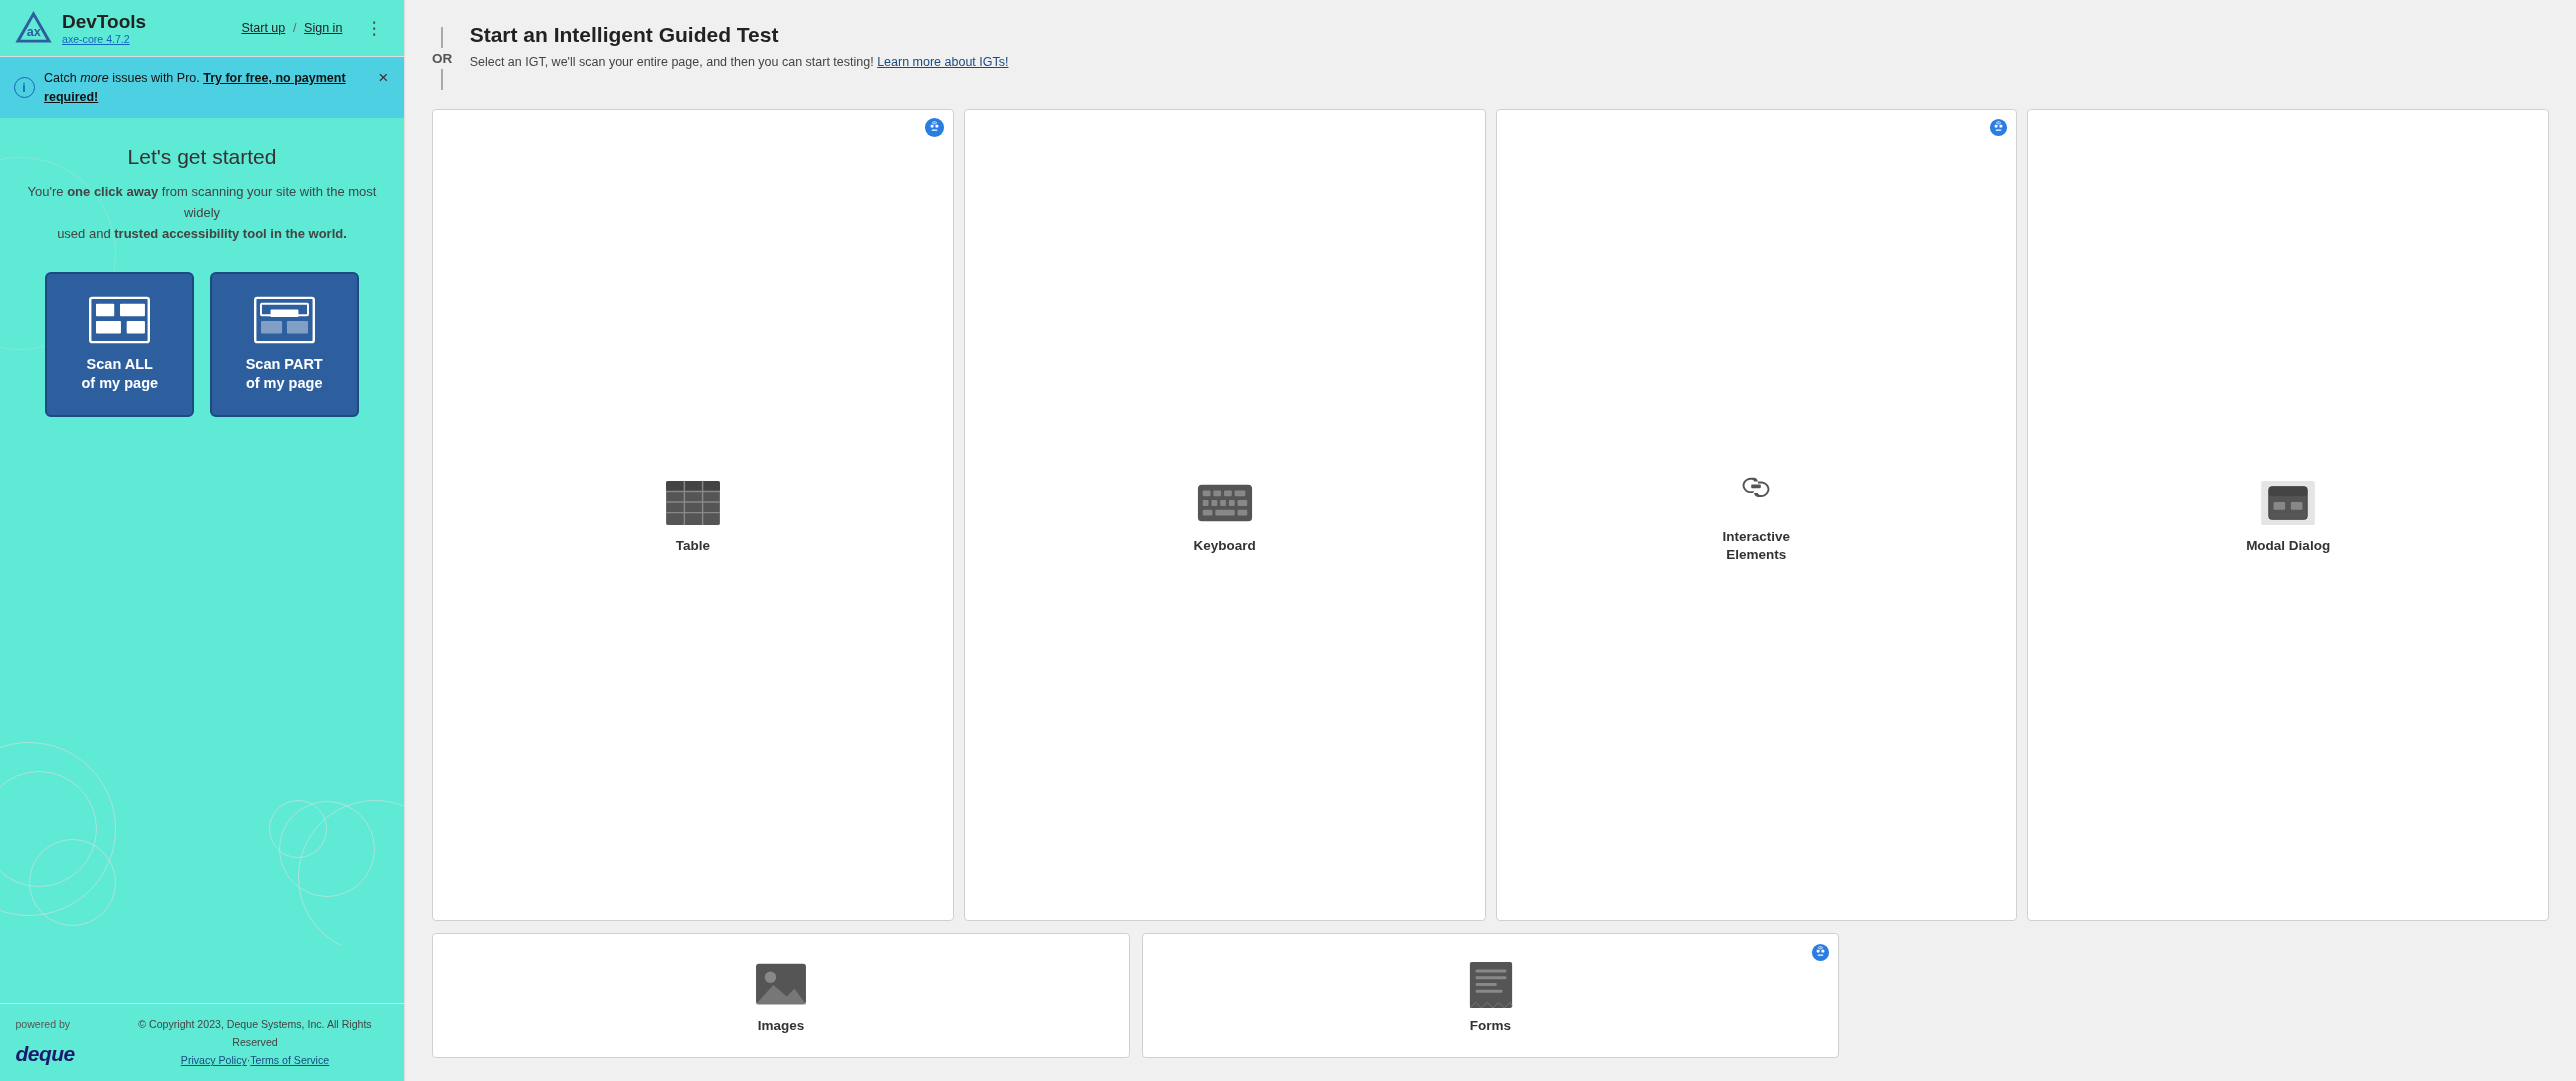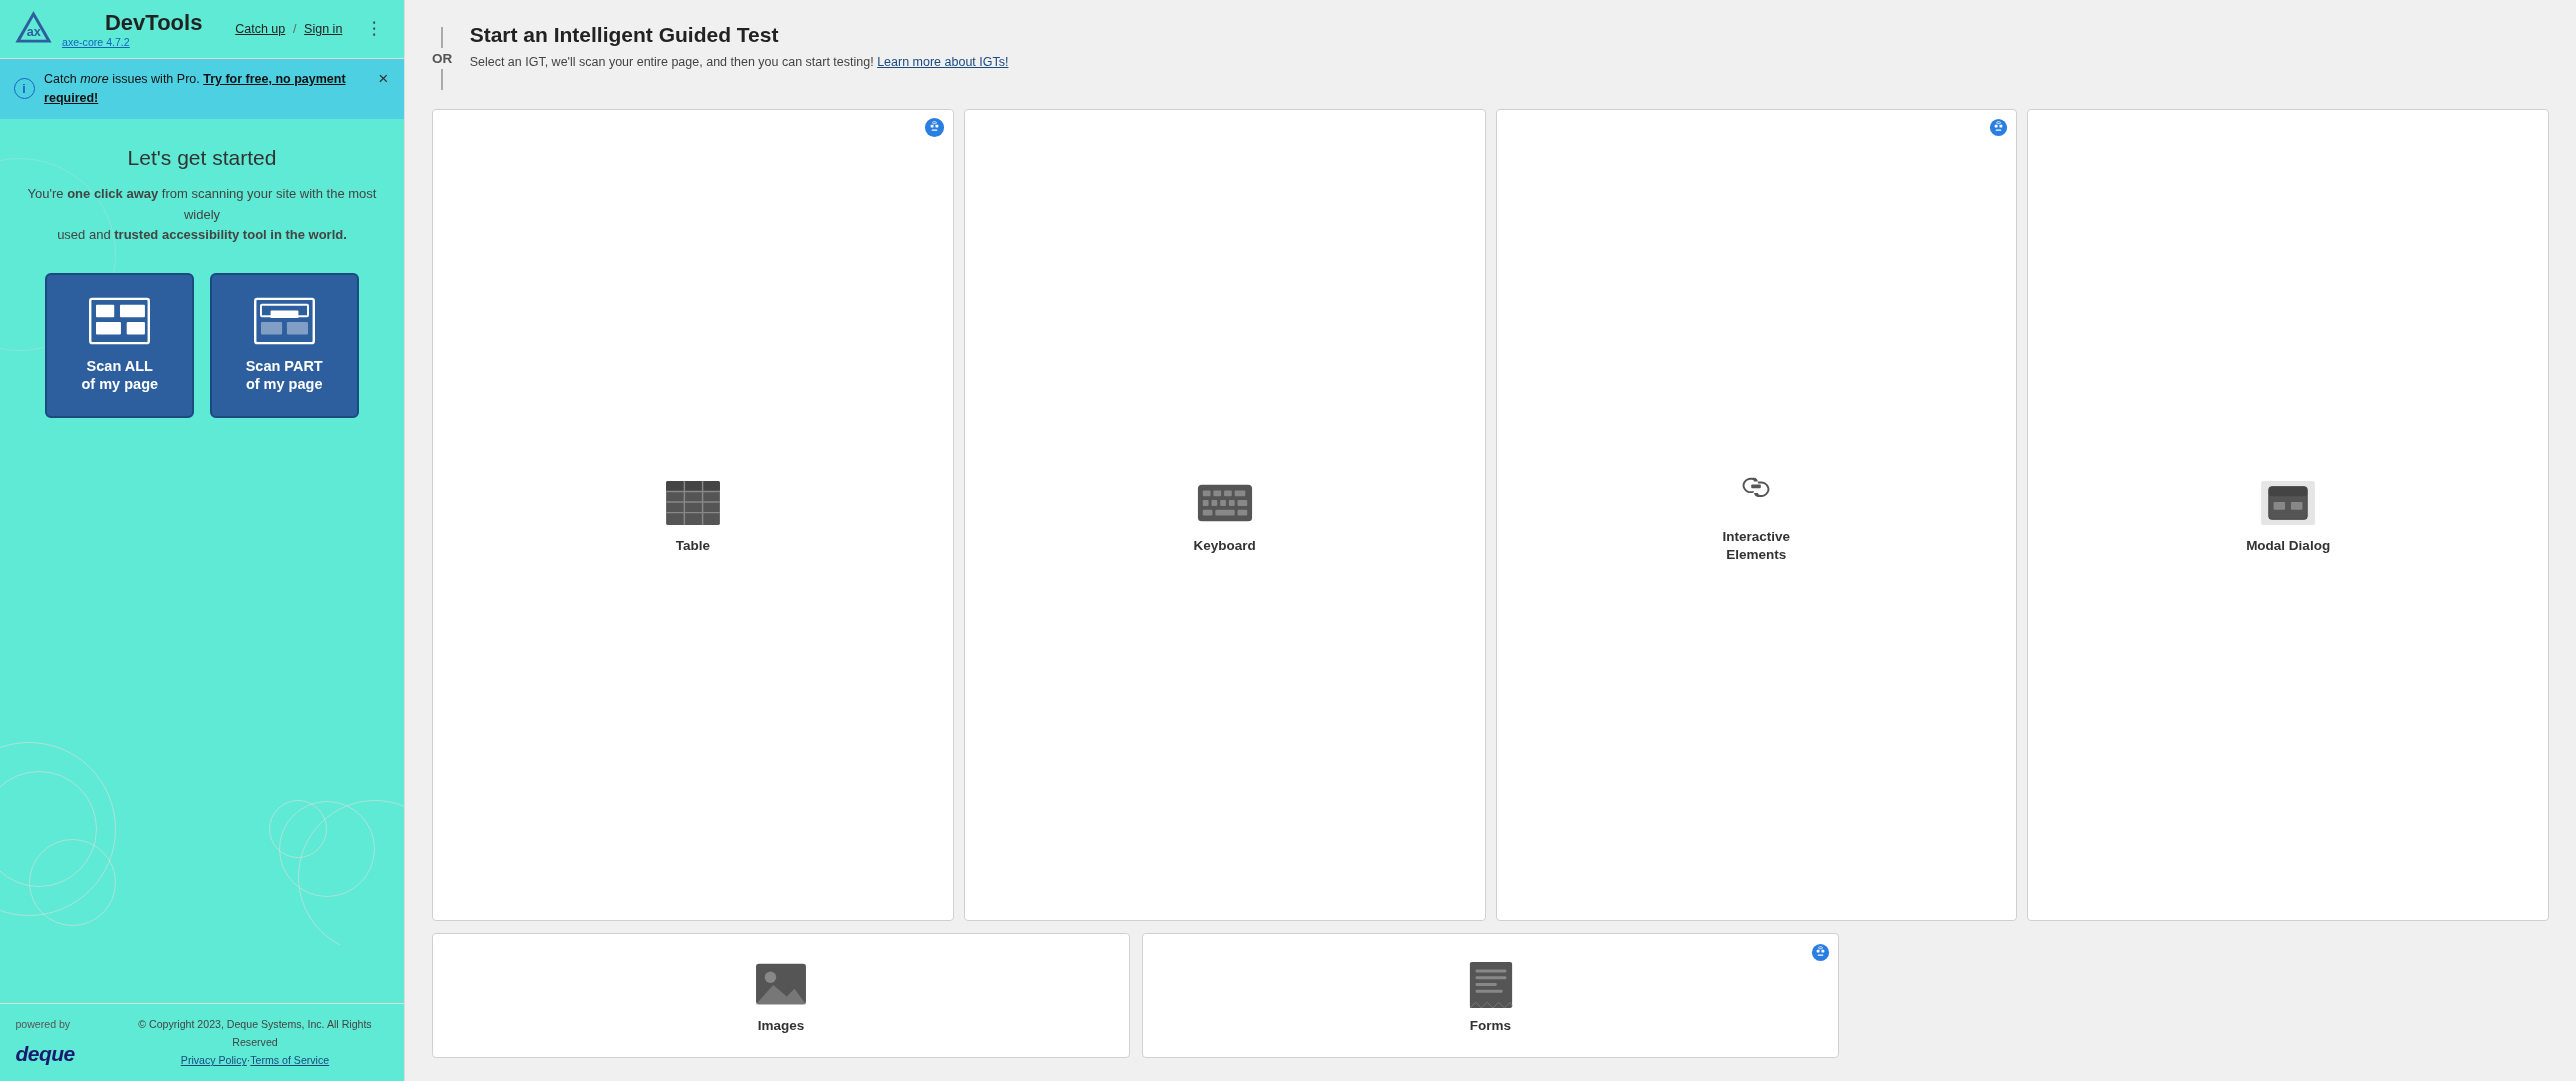--- a/index.html
+++ b/index.html
@@ -39,25 +39,24 @@
     .logo-triangle {
       width: 37px;
       height: 37px;
       flex-shrink: 0;
     }
     .logo-text-area {
       display: flex;
       flex-direction: column;
     }
     .logo-title {
-      font-size: 22px;
+      font-size: 19px;
       font-weight: 700;
       color: #222;
       line-height: 1.2;
-      margin-left: 43px;
     }
     .logo-subtitle {
       font-size: 10.6px;
       color: #1565c0;
       text-decoration: underline;
       cursor: pointer;
     }
     .header-nav {
       display: flex;
       align-items: center;
@@ -382,21 +381,21 @@
       <svg class="logo-triangle" viewBox="0 0 38 38" fill="none" xmlns="http://www.w3.org/2000/svg">
         <polygon points="19,4 35,32 3,32" fill="none" stroke="#2d5f9e" stroke-width="3"></polygon>
         <text x="12" y="27" font-size="13" font-weight="900" fill="#2d5f9e">ax</text>
       </svg>
       <div class="logo-text-area">
         <span class="logo-title">DevTools</span>
         <span class="logo-subtitle">axe-core 4.7.2</span>
       </div>
     </div>
     <div class="header-nav">
-      <a>Catch up</a>
+      <a>Start up</a>
       <span class="separator">/</span>
       <a>Sign in</a>
       <button class="header-menu-btn">⋮</button>
     </div>
   </div>
 
   <div class="promo-banner">
     <div class="promo-info-icon">i</div>
     <div class="promo-text">
       <span>Catch </span><em>more</em><span> issues with Pro. </span><strong><a>Try for free, no payment required!</a></strong>

